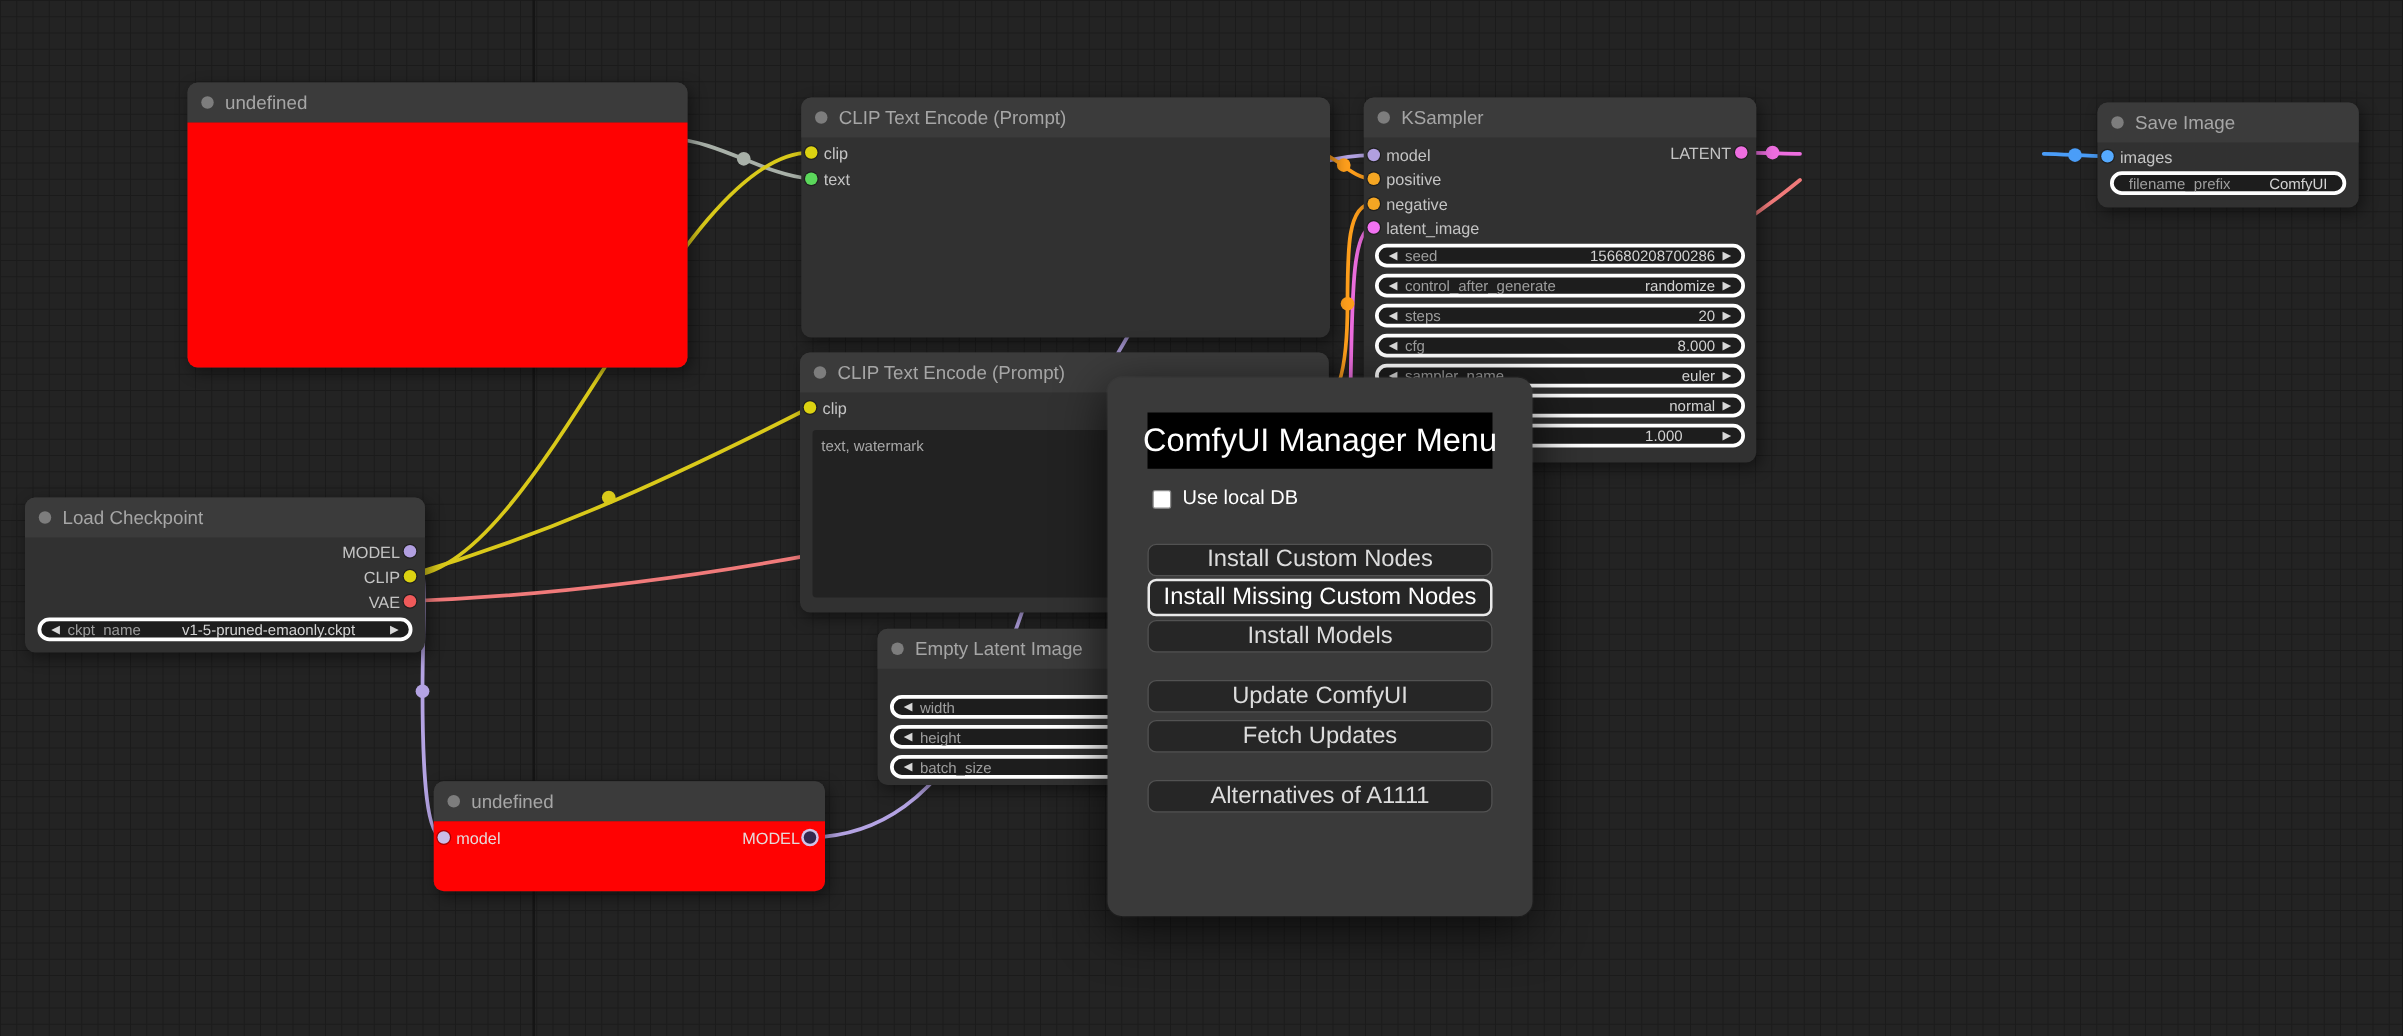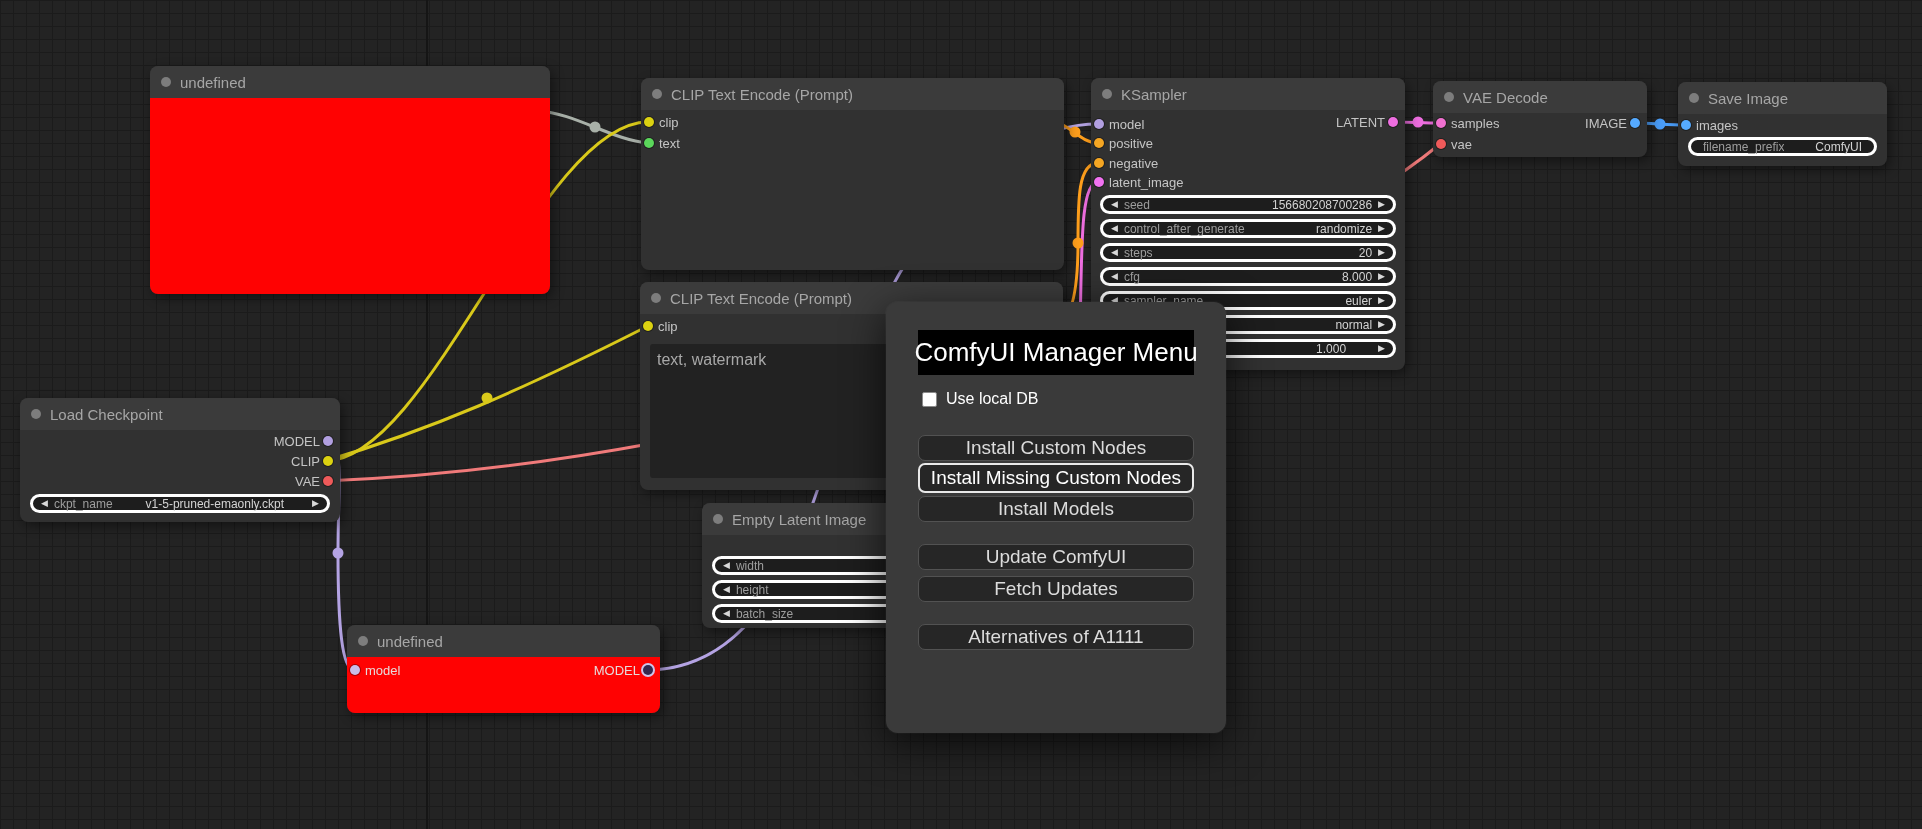--- a/index.html
+++ b/index.html
@@ -42,21 +42,21 @@
   .slot.out{justify-content:flex-end;padding-right:20px;text-align:right;}
   .slot.out .dot{position:absolute;right:7px;top:5px;}
   .on-red{color:#e6dada;}
   .pill{position:absolute;height:19px;background:#1d1d1d;border:3px solid #ffffff;
         border-radius:10px;display:flex;align-items:center;padding:0 8px;
         font-size:12px;color:#b9b9b9;gap:6px;}
   .pill .arrow{font-size:9px;color:#d8d8d8;flex:none;line-height:1;}
   .pill .pill-label{color:#9e9e9e;white-space:nowrap;overflow:hidden;}
   .pill .pill-value{margin-left:auto;color:#d3d3d3;white-space:nowrap;}
   .prompt-area{position:absolute;background:#222222;border-radius:3px;
-        font-size:16px;color:#a8a8a8;padding:6px 7px;line-height:1.25;}
+        font-size:12px;color:#a8a8a8;padding:6px 7px;line-height:1.25;}
   
   .dialog{position:absolute;left:886px;top:302px;width:340px;height:431px;
         background:var(--dialog-bg,#3a3a3a);border-radius:12px;
         box-shadow:0 10px 40px rgba(0,0,0,.7), 0 0 0 1px rgba(255,255,255,.04);}
   .dialog-title{position:absolute;left:32px;top:28px;width:276px;height:45px;
         background:#000;color:#fff;font-size:26px;display:flex;align-items:center;
         justify-content:center;white-space:nowrap;}
   .checkbox-row{position:absolute;left:36px;top:88px;display:flex;align-items:center;gap:9px;}
   .checkbox-box{width:15px;height:15px;background:#fff;border:1px solid #8a8a8a;border-radius:2px;}
   .checkbox-label{font-size:16px;color:#fff;}
@@ -179,38 +179,20 @@
       <span class="arrow">▶</span>
     </div>
     <div class="pill" style="left:9px;top:261px;width:296px;gap:32px;">
       <span class="arrow">◀</span>
       <span class="pill-label"></span>
       <span class="pill-value">1.000</span>
       <span class="arrow">▶</span>
     </div>
   </div>
 
-  <div class="node" style="left:1433px;top:81px;width:214px;height:76px;">
-    <div class="node-header">
-      <span class="title-dot"></span>
-      <span class="node-title">VAE Decode</span>
-    </div>
-    <div class="slot in" style="top:32px;left:0;">
-      <span class="dot" style="background:#f070d0;"></span>
-      <span>samples</span>
-    </div>
-    <div class="slot in" style="top:53px;left:0;">
-      <span class="dot" style="background:#ef5a5a;"></span>
-      <span>vae</span>
-    </div>
-    <div class="slot out" style="top:32px;left:0;right:0;">
-      <span>IMAGE</span>
-      <span class="dot" style="background:#55aaff;"></span>
-    </div>
-  </div>
 
   <div class="node" style="left:1678px;top:82px;width:209px;height:84px;">
     <div class="node-header">
       <span class="title-dot"></span>
       <span class="node-title">Save Image</span>
     </div>
     <div class="slot in" style="top:33px;left:0;">
       <span class="dot" style="background:#55aaff;"></span>
       <span>images</span>
     </div>

